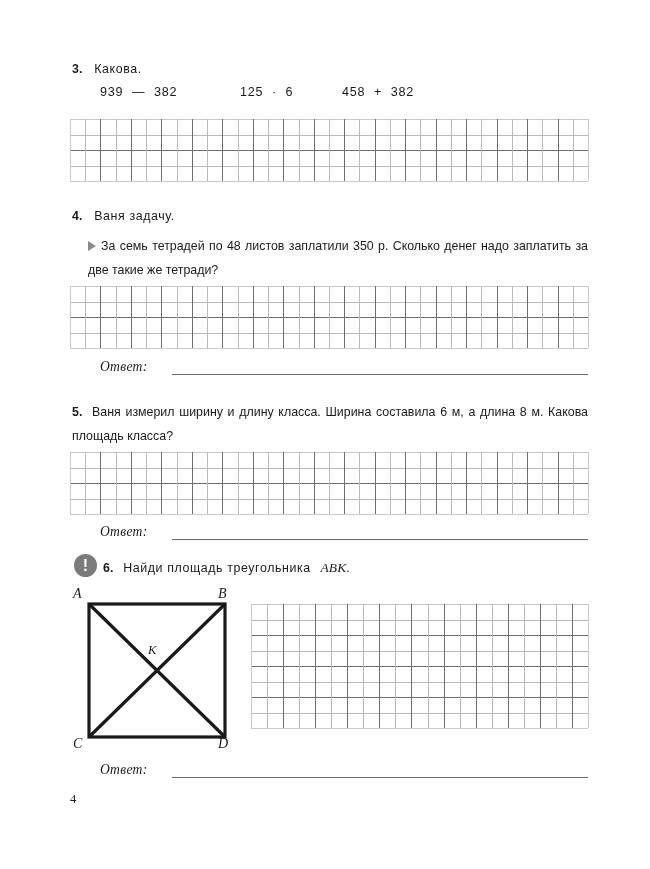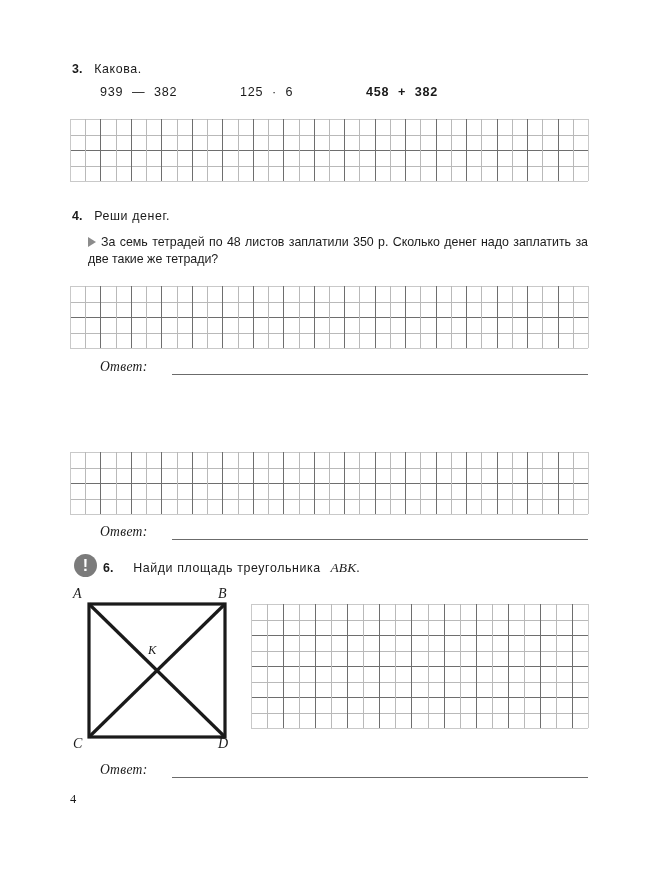--- a/index.html
+++ b/index.html
@@ -49,21 +49,21 @@
     letter-spacing: 0.8px;
   }
   .expr { position: absolute; white-space: pre; }
 
   
   .para-just {
     position: absolute;
     text-align: justify;
     text-align-last: left;
     font-size: 12.4px;
-    line-height: 17px;
+    line-height: 24px;
   }
 
   .tri-marker {
     display: inline-block;
     width: 0; height: 0;
     border-left: 8px solid #8c8c8c;
     border-top: 5px solid transparent;
     border-bottom: 5px solid transparent;
     vertical-align: -1px;
     margin-right: 5px;
@@ -135,21 +135,21 @@
 <div class="page">
 
   <div class="task" style="left:72px; top:61px;">
     <span class="tasknum">3.</span>
     <span class="tasktitle" style="margin-left:8px;">Какова.</span>
   </div>
 
   <div class="expr-row">
     <span class="expr" style="left:0px;">939  —  382</span>
     <span class="expr" style="left:140px;">125  ·  6</span>
-    <span class="expr" style="left:266px;font-weight:bold;">458  +  382</span>
+    <span class="expr" style="left:242px;">458  +  382</span>
   </div>
 
   <div class="grid" id="grid-3" style="left:70px; top:119px; width:518px; height:62px;">
       <div class="gline edge" style="left: 0px; top: 0px; width: 518px; height: 1px;"></div>
       <div class="gline" style="left: 0px; top: 16px; width: 518px; height: 1px;"></div>
       <div class="gline major" style="left: 0px; top: 31px; width: 518px; height: 1.3px;"></div>
       <div class="gline" style="left: 0px; top: 47px; width: 518px; height: 1px;"></div>
       <div class="gline edge" style="left: 0px; top: 62px; width: 518px; height: 1px;"></div>
       <div class="gline edge" style="left: 0px; top: 0px; height: 62px; width: 1px;"></div>
       <div class="gline" style="left: 15px; top: 0px; height: 62px; width: 1px;"></div>
@@ -183,21 +183,21 @@
       <div class="gline" style="left: 442px; top: 0px; height: 62px; width: 1px;"></div>
       <div class="gline major" style="left: 457px; top: 0px; height: 62px; width: 1.3px;"></div>
       <div class="gline" style="left: 472px; top: 0px; height: 62px; width: 1px;"></div>
       <div class="gline major" style="left: 488px; top: 0px; height: 62px; width: 1.3px;"></div>
       <div class="gline" style="left: 503px; top: 0px; height: 62px; width: 1px;"></div>
       <div class="gline edge" style="left: 518px; top: 0px; height: 62px; width: 1px;"></div>
     </div>
 
   <div class="task" style="left:72px; top:208px;">
     <span class="tasknum">4.</span>
-    <span class="tasktitle" style="margin-left:8px;">Реши  денег.</span>
+    <span class="tasktitle" style="margin-left:8px;">Ваня  задачу.</span>
   </div>
 
   <div class="para-just" style="left:88px; top:234px; width:500px;">
     <span class="tri-marker"></span><span>За  семь  тетрадей  по  48  листов  заплатили  350  р. Сколько  денег  надо  заплатить  за  две  такие  же  тетради?</span>
   </div>
 
   <div class="grid" id="grid-4" style="left:70px; top:286px; width:518px; height:62px;">
       <div class="gline edge" style="left: 0px; top: 0px; width: 518px; height: 1px;"></div>
       <div class="gline" style="left: 0px; top: 16px; width: 518px; height: 1px;"></div>
       <div class="gline major" style="left: 0px; top: 31px; width: 518px; height: 1.3px;"></div>
@@ -236,20 +236,24 @@
       <div class="gline major" style="left: 457px; top: 0px; height: 62px; width: 1.3px;"></div>
       <div class="gline" style="left: 472px; top: 0px; height: 62px; width: 1px;"></div>
       <div class="gline major" style="left: 488px; top: 0px; height: 62px; width: 1.3px;"></div>
       <div class="gline" style="left: 503px; top: 0px; height: 62px; width: 1px;"></div>
       <div class="gline edge" style="left: 518px; top: 0px; height: 62px; width: 1px;"></div>
     </div>
 
   <div class="answer" style="left:100px; top:359px;">Ответ:</div>
   <div class="answer-rule" style="left:172px; top:374px; width:416px;"></div>
 
+  <div class="para-just" style="left:72px; top:400px; width:516px;">
+    <span class="tasknum">5.</span>
+    <span style="margin-left:5px;">Ваня  измерил  ширину  и  длину  класса.  Ширина  составила 6  м,  а  длина  8  м.  Какова  площадь  класса?</span>
+  </div>
 
   <div class="grid" id="grid-5" style="left:70px; top:452px; width:518px; height:62px;">
       <div class="gline edge" style="left: 0px; top: 0px; width: 518px; height: 1px;"></div>
       <div class="gline" style="left: 0px; top: 16px; width: 518px; height: 1px;"></div>
       <div class="gline major" style="left: 0px; top: 31px; width: 518px; height: 1.3px;"></div>
       <div class="gline" style="left: 0px; top: 47px; width: 518px; height: 1px;"></div>
       <div class="gline edge" style="left: 0px; top: 62px; width: 518px; height: 1px;"></div>
       <div class="gline edge" style="left: 0px; top: 0px; height: 62px; width: 1px;"></div>
       <div class="gline" style="left: 15px; top: 0px; height: 62px; width: 1px;"></div>
       <div class="gline major" style="left: 30px; top: 0px; height: 62px; width: 1.3px;"></div>
@@ -288,21 +292,21 @@
     </div>
 
   <div class="answer" style="left:100px; top:524px;">Ответ:</div>
   <div class="answer-rule" style="left:172px; top:539px; width:416px;"></div>
 
   <div class="badge" style="left:74px; top:554px;">
     <span>!</span>
   </div>
   <div class="task" style="left:103px; top:559px;">
     <span class="tasknum">6.</span>
-    <span class="tasktitle" style="margin-left:16px;">Найди  площадь  треугольника</span>
+    <span class="tasktitle" style="margin-left:6px;">Найди  площадь  треугольника</span>
     <span style="font-family:'Liberation Serif',serif; font-style:italic; font-size:13.5px; margin-left:6px;">ABK</span><span>.</span>
   </div>
 
   <div class="figure" style="left:60px; top:586px; width:185px; height:165px;">
     <svg width="185" height="165" viewBox="0 0 185 165">
       <rect x="29" y="18" width="136" height="133" fill="none" stroke="#1a1a1a" stroke-width="3.2"></rect>
       <line x1="29" y1="18" x2="165" y2="151" stroke="#1a1a1a" stroke-width="3.2"></line>
       <line x1="165" y1="18" x2="29" y2="151" stroke="#1a1a1a" stroke-width="3.2"></line>
     </svg>
     <span class="fig-label" style="left:13px; top:0px;">A</span>

